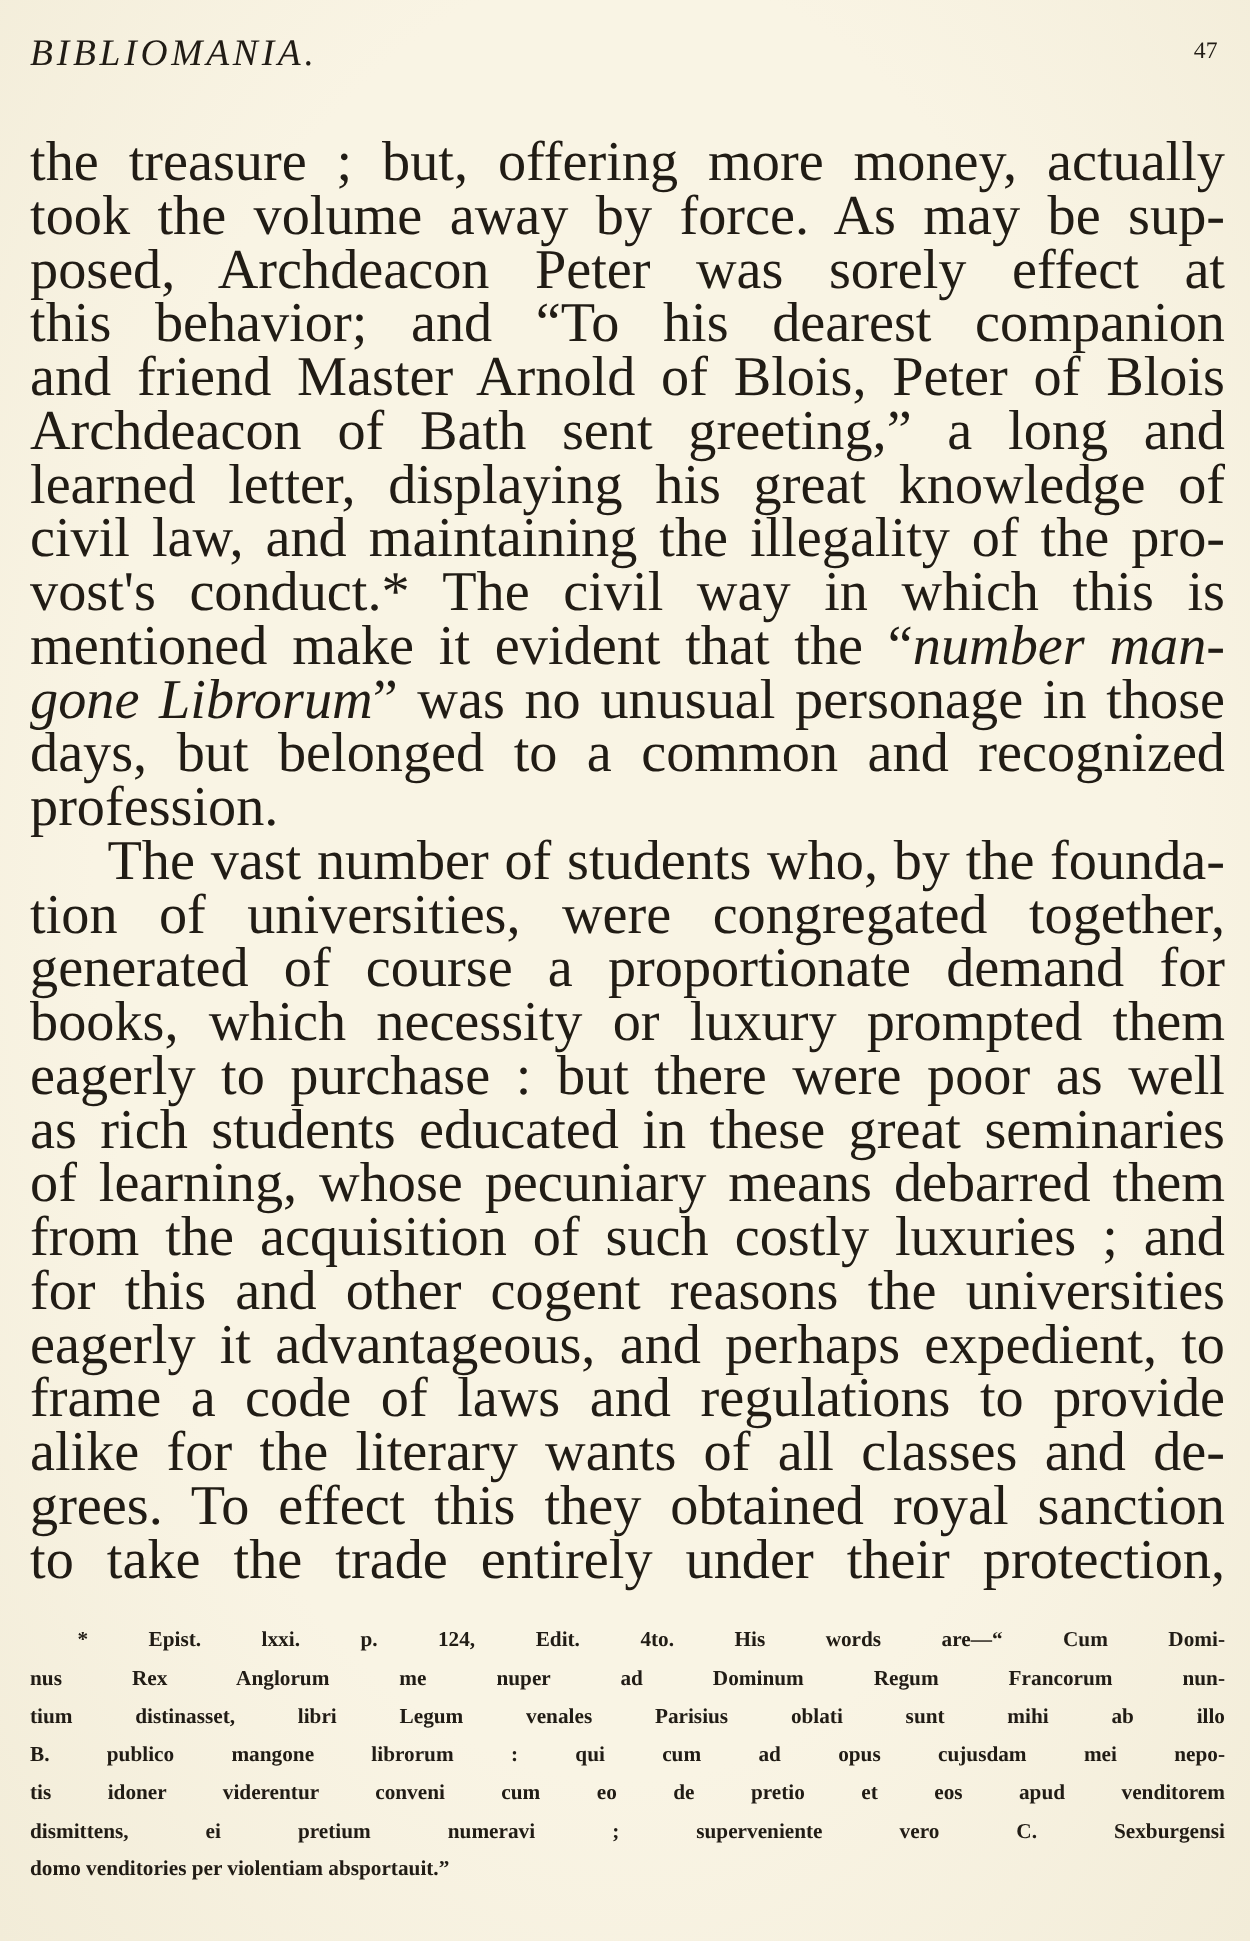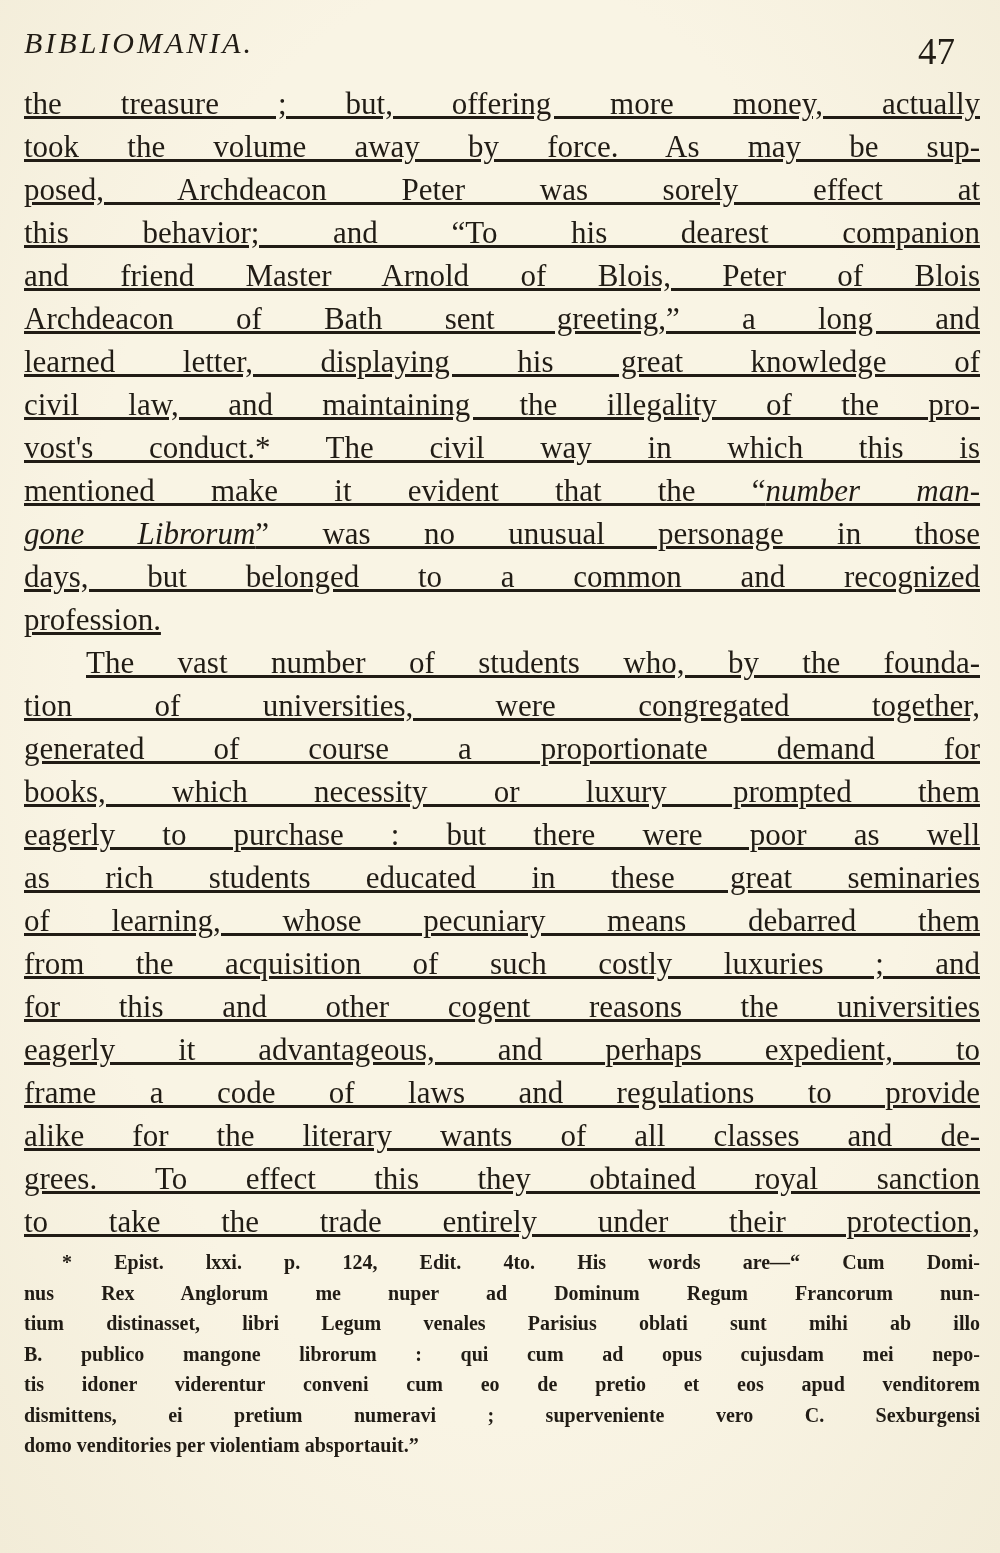--- a/index.html
+++ b/index.html
@@ -26,47 +26,46 @@
   }
   .running-title {
     display: block;
     font-style: italic;
     font-size: 30px;
     letter-spacing: 3px;
     padding-right: 60px;
   }
   .page-number {
     position: absolute;
-    right: 25px;
+    right: 6px;
     top: 4px;
-    font-size: 37px;
+    font-size: 19px;
   }
   .page-body {
-    margin-top: 12px;
-    font-size: 31px;
-    text-decoration: underline;
+    margin-top: 38px;
+    font-size: 45px;
   }
   .page-body .line {
     line-height: 43px;
     text-align: justify;
     text-justify: inter-word;
     white-space: normal;
   }
   .line.jl {
     text-align-last: justify;
   }
   .para.indent-first .line:first-child {
     text-indent: 62px;
   }
   .em {
     font-style: italic;
   }
   .footnote {
-    margin-top: 4px;
-    font-size: 20px;
+    margin-top: 28px;
+    font-size: 17px;
     font-weight: bold;
   }
   .footnote .line {
     line-height: 30.5px;
     text-align: justify;
     text-justify: inter-word;
   }
   .footnote.indent-first .line:first-child {
     text-indent: 38px;
   }

